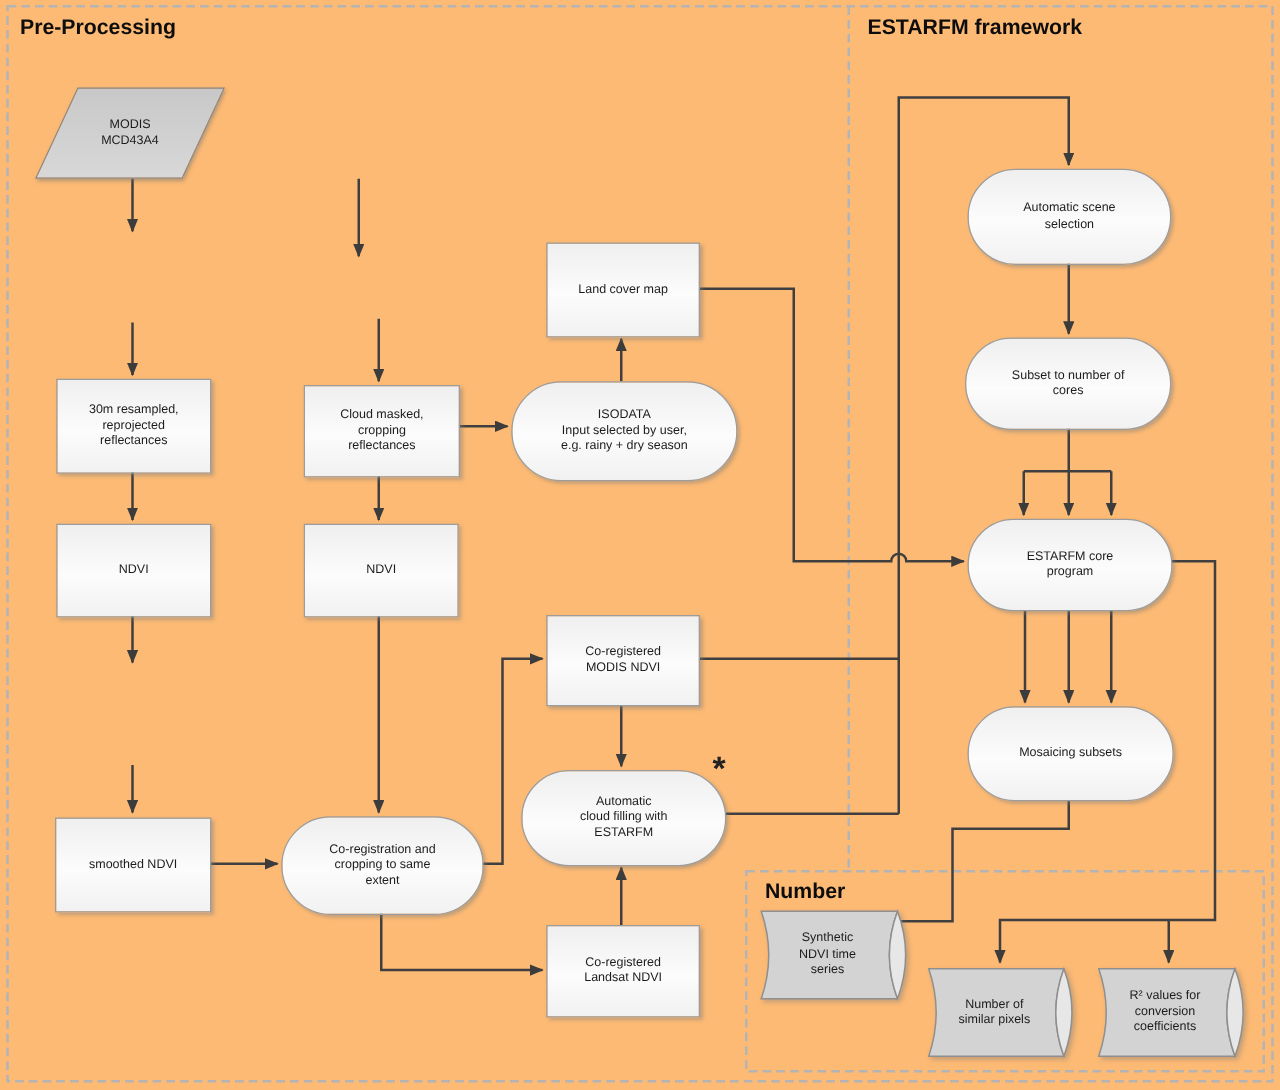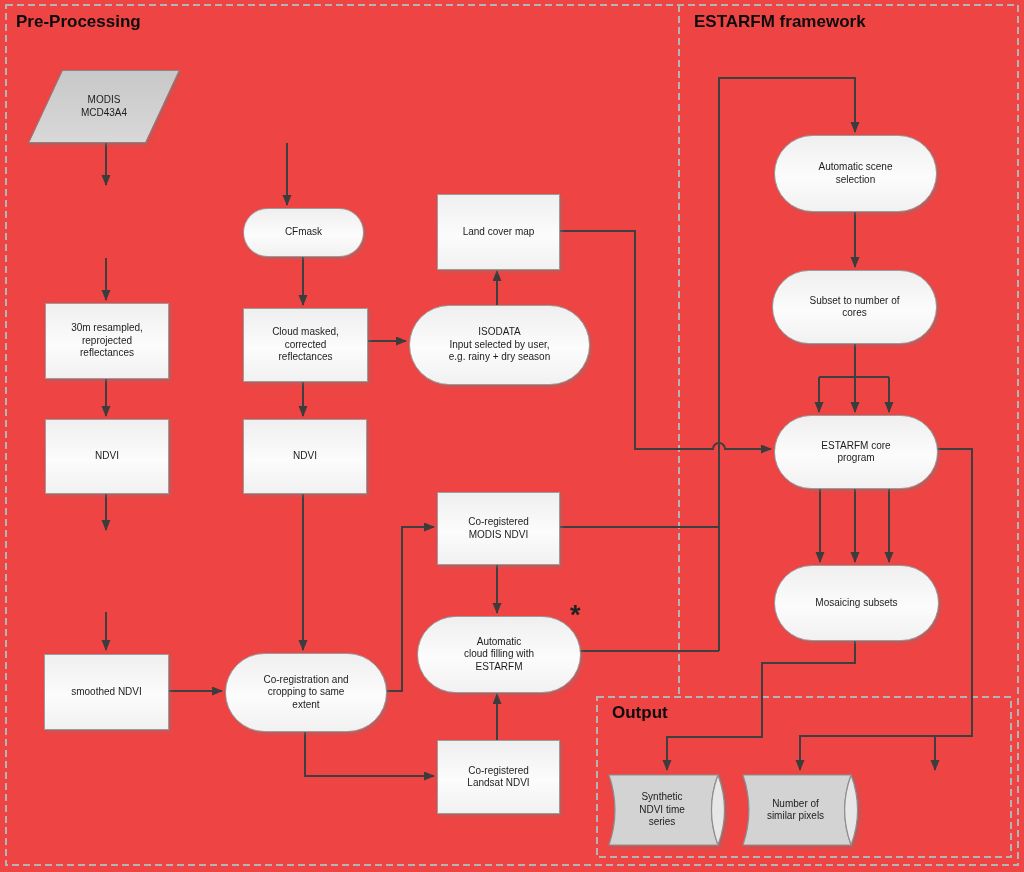--- a/index.html
+++ b/index.html
@@ -1,16 +1,16 @@
 <!DOCTYPE html>
 <html><head>
 <meta charset="utf-8">
 <style>
   html,body{margin:0;padding:0;background:#fff;}
-  #app{position:relative;width:1024px;height:872px;background:#ef4444;
+  #app{position:relative;width:1024px;height:872px;background:#fdba74;
        font-family:"Liberation Sans",sans-serif;overflow:hidden;}
   #wires{position:absolute;left:0;top:0;width:1024px;height:872px;}
   .wire{fill:none;stroke:#3f3f3f;stroke-width:2;}
   .dash{fill:none;stroke:#b4b4b4;stroke-width:2;stroke-dasharray:7 4;}
   .title{position:absolute;font-weight:bold;font-size:17px;color:#0d0d0d;}
   .node{position:absolute;display:flex;align-items:center;justify-content:center;}
   .label{white-space:pre-line;text-align:center;font-size:10px;line-height:1.24;
          color:#1c1c1c;position:relative;z-index:1;}
   .box{background:linear-gradient(180deg,#efefef 0%,#fcfcfc 55%,#f1f1f1 100%);
        border:1px solid #9c9c9c;box-shadow:2px 2px 3px rgba(125,125,125,.45);}
@@ -71,39 +71,36 @@
     <path class="wire" marker-end="url(#arr)" d="M820,487 V562"></path>
     <path class="wire" marker-end="url(#arr)" d="M855,487 V562"></path>
     <path class="wire" marker-end="url(#arr)" d="M889,487 V562"></path>
     <path class="wire" marker-end="url(#arr)" d="M936,449 H972 V736 H800 V770"></path>
     <path class="wire" marker-end="url(#arr)" d="M935,736 V770"></path>
     <path class="wire" marker-end="url(#arr)" d="M855,639 V663 H762 V737 H667 V770"></path>
   </svg>
 
   <div class="title" style="left:16px;top:12px">Pre-Processing</div>
   <div class="title" style="left:694px;top:12px">ESTARFM framework</div>
-  <div class="title" style="left:612px;top:703px">Output</div>
+  <div class="title" style="left:612px;top:703px">Number</div>
 
   <div class="node" style="left:45px;top:70px;width:118px;height:73px">
     <span class="para-bg"></span>
     <span class="label">MODIS
 MCD43A4</span>
   </div>
 
-  <div class="node box pill" style="left:243px;top:208px;width:119px;height:47px">
-    <span class="label">CFmask</span>
-    </div>
   <div class="node box" style="left:45px;top:303px;width:122px;height:74px">
     <span class="label">30m resampled,
 reprojected
 reflectances</span>
     </div>
   <div class="node box" style="left:243px;top:308px;width:123px;height:72px">
     <span class="label">Cloud masked,
-corrected
+cropping
 reflectances</span>
     </div>
   <div class="node box" style="left:45px;top:419px;width:122px;height:73px">
     <span class="label">NDVI</span>
     </div>
   <div class="node box" style="left:243px;top:419px;width:122px;height:73px">
     <span class="label">NDVI</span>
     </div>
   <div class="node box" style="left:44px;top:654px;width:123px;height:74px">
     <span class="label">smoothed NDVI</span>
@@ -145,31 +142,40 @@
   <div class="node box pill" style="left:774px;top:415px;width:162px;height:72px">
     <span class="label">ESTARFM core
 program</span>
     </div>
   <div class="node box pill" style="left:774px;top:565px;width:163px;height:74px">
     <span class="label">Mosaicing subsets</span>
     </div>
 
   <div class="asterisk" style="left:570px;top:602px">*</div>
 
-  <div class="node storage" style="left:608px;top:773px;width:122px;height:74px">
+  <div class="node storage" style="left:608px;top:727px;width:122px;height:74px">
     <svg viewBox="0 0 122 74" preserveAspectRatio="none">
       <path class="store-main" d="M1,2 L110,2 Q97,37 110,72 L1,72 Q13,37 1,2 Z"></path>
       <path class="store-cap" d="M110,2 Q97,37 110,72 Q123,37 110,2 Z"></path>
     </svg>
     <span class="label">Synthetic
 NDVI time
 series</span>
   </div>
   <div class="node storage" style="left:742px;top:773px;width:121px;height:74px">
     <svg viewBox="0 0 122 74" preserveAspectRatio="none">
       <path class="store-main" d="M1,2 L110,2 Q97,37 110,72 L1,72 Q13,37 1,2 Z"></path>
       <path class="store-cap" d="M110,2 Q97,37 110,72 Q123,37 110,2 Z"></path>
     </svg>
     <span class="label">Number of
 similar pixels</span>
   </div>
+  <div class="node storage" style="left:878px;top:773px;width:122px;height:74px">
+    <svg viewBox="0 0 122 74" preserveAspectRatio="none">
+      <path class="store-main" d="M1,2 L110,2 Q97,37 110,72 L1,72 Q13,37 1,2 Z"></path>
+      <path class="store-cap" d="M110,2 Q97,37 110,72 Q123,37 110,2 Z"></path>
+    </svg>
+    <span class="label">R² values for
+conversion
+coefficients</span>
+  </div>
 
 </div>
 
 </body></html>

